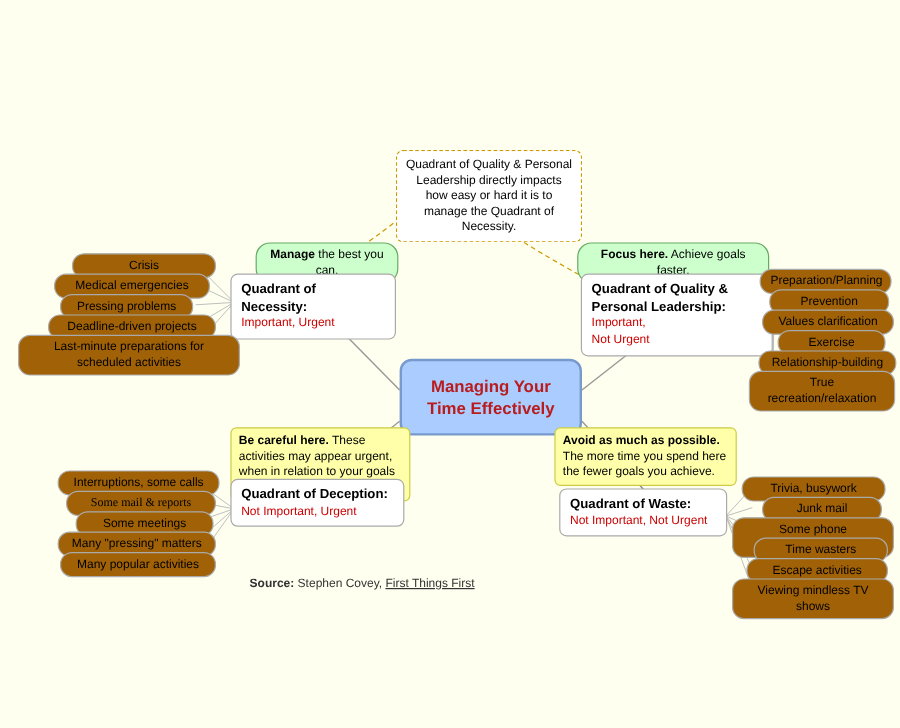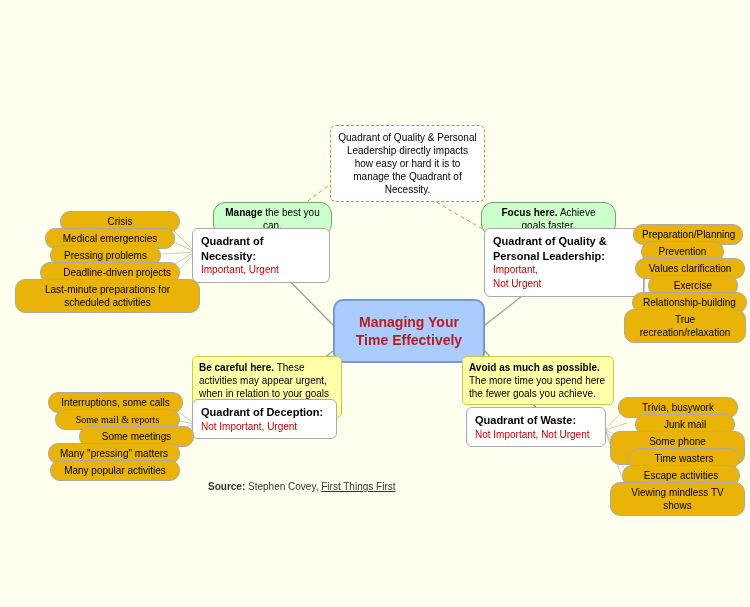--- a/index.html
+++ b/index.html
@@ -42,21 +42,21 @@
       text-align: left;
     }
     .node-quadrant .q-title {
       font-weight: bold;
       font-size: 11px;
     }
     .node-quadrant .q-sub {
       font-size: 10px;
     }
     .node-item {
-      background-color: #eab308;
+      background-color: #a16207;
       border: 1px solid #aaa;
       border-radius: 10px;
       font-size: 10px;
       padding: 3px 8px;
       text-align: center;
     }
     .node-tip-yellow {
       background-color: #ffffaa;
       border: 1px solid #cccc44;
       border-radius: 5px;
@@ -161,51 +161,51 @@
   </div>
 
   <div class="node node-quadrant" style="left:192px; top:228px; width:138px; padding:5px 8px;">
     <span class="q-title">Quadrant of Necessity</span><span class="q-title">:</span><br>
     <span class="q-sub red-text">Important, Urgent</span>
   </div>
 
   <div class="node node-item" style="left:60px; top:211px; width:120px;">Crisis</div>
   <div class="node node-item" style="left:45px; top:228px; width:130px;">Medical emergencies</div>
   <div class="node node-item" style="left:50px; top:245px; width:111px;">Pressing problems</div>
-  <div class="node node-item" style="left:40px; top:262px; width:140px;text-align:right;">Deadline-driven projects</div>
+  <div class="node node-item" style="left:40px; top:262px; width:140px;">Deadline-driven projects</div>
   <div class="node node-item" style="left:15px; top:279px; width:185px;">Last-minute preparations for scheduled activities</div>
 
-  <div class="node node-tip-green" style="left:481px; top:202px; width:135px;">
+  <div class="node node-tip-green" style="left:481px; top:202px; width:160px;">
     <span><b>Focus here.</b> Achieve goals faster.</span>
   </div>
 
   <div class="node node-quadrant" style="left:484px; top:228px; width:160px; padding:5px 8px;">
     <span class="q-title">Quadrant of Quality &amp;<br>Personal Leadership</span><span class="q-title">:</span>
     <span class="q-sub red-text"> Important,<br>Not Urgent</span>
   </div>
 
   <div class="node node-item" style="left:633px; top:224px; width:110px;">Preparation/Planning</div>
-  <div class="node node-item" style="left:641px; top:241px; width:83px;">Prevention</div>
+  <div class="node node-item" style="left:641px; top:241px; width:100px;">Prevention</div>
   <div class="node node-item" style="left:635px; top:258px; width:110px;">Values clarification</div>
   <div class="node node-item" style="left:648px; top:275px; width:90px;">Exercise</div>
   <div class="node node-item" style="left:632px; top:292px; width:115px;">Relationship-building</div>
   <div class="node node-item" style="left:624px; top:309px; width:122px;">True recreation/relaxation</div>
 
   <div class="node node-tip-yellow" style="left:192px; top:356px; width:150px;">
     <span><b>Be careful here.</b> These activities may appear urgent, when in relation to your goals they are not.</span>
   </div>
 
   <div class="node node-quadrant" style="left:192px; top:399px; width:145px; padding:5px 8px;">
     <span class="q-title">Quadrant of Deception:</span><br>
     <span class="q-sub red-text">Not Important, Urgent</span>
   </div>
 
   <div class="node node-item" style="left:48px; top:392px; width:135px;">Interruptions, some calls</div>
   <div class="node node-item" style="left:55px; top:409px; width:125px;font-family:Liberation Serif, serif;">Some mail &amp; reports</div>
-  <div class="node node-item" style="left:63px; top:426px; width:115px;margin-left:16px;">Some meetings</div>
+  <div class="node node-item" style="left:63px; top:426px; width:115px;">Some meetings</div>
   <div class="node node-item" style="left:48px; top:443px; width:132px;">Many "pressing" matters</div>
   <div class="node node-item" style="left:50px; top:460px; width:130px;">Many popular activities</div>
 
   <div class="node node-source" style="left:200px; top:475px;">
     <span><b>Source:</b> Stephen Covey, <u>First Things First</u></span>
   </div>
 
   <div class="node node-tip-yellow" style="left:462px; top:356px; width:152px;">
     <span><b>Avoid as much as possible.</b> The more time you spend here the fewer goals you achieve.</span>
   </div>

